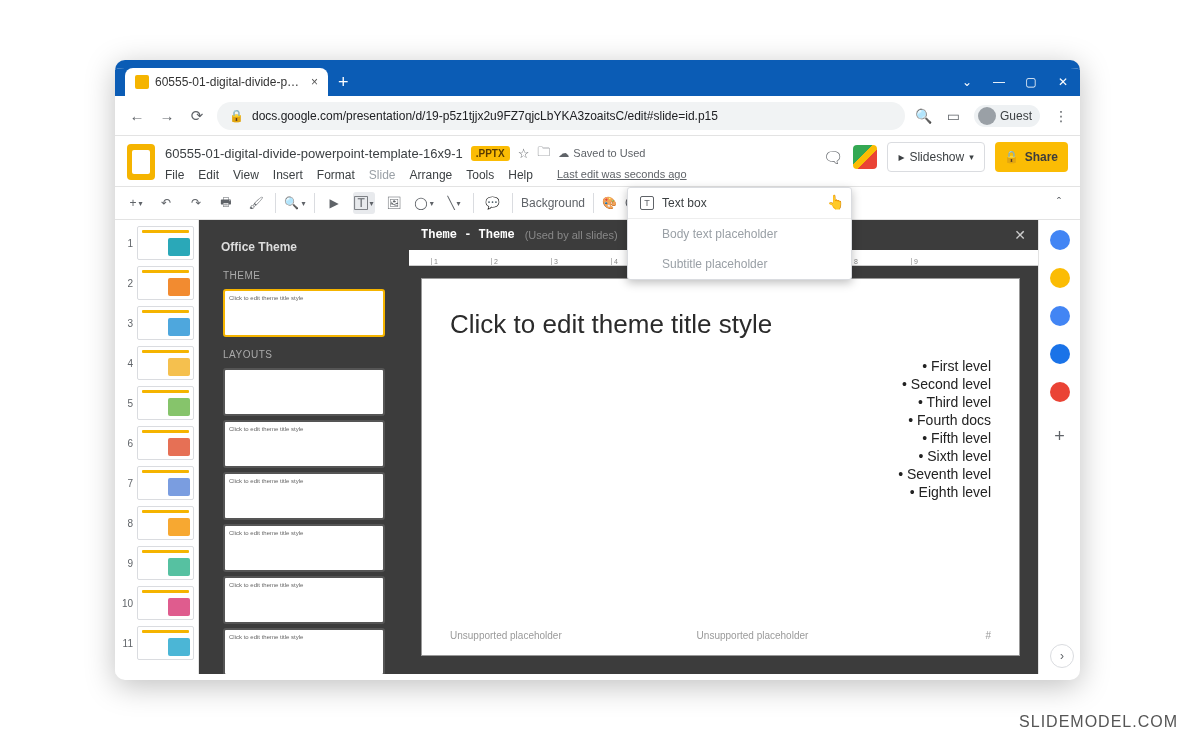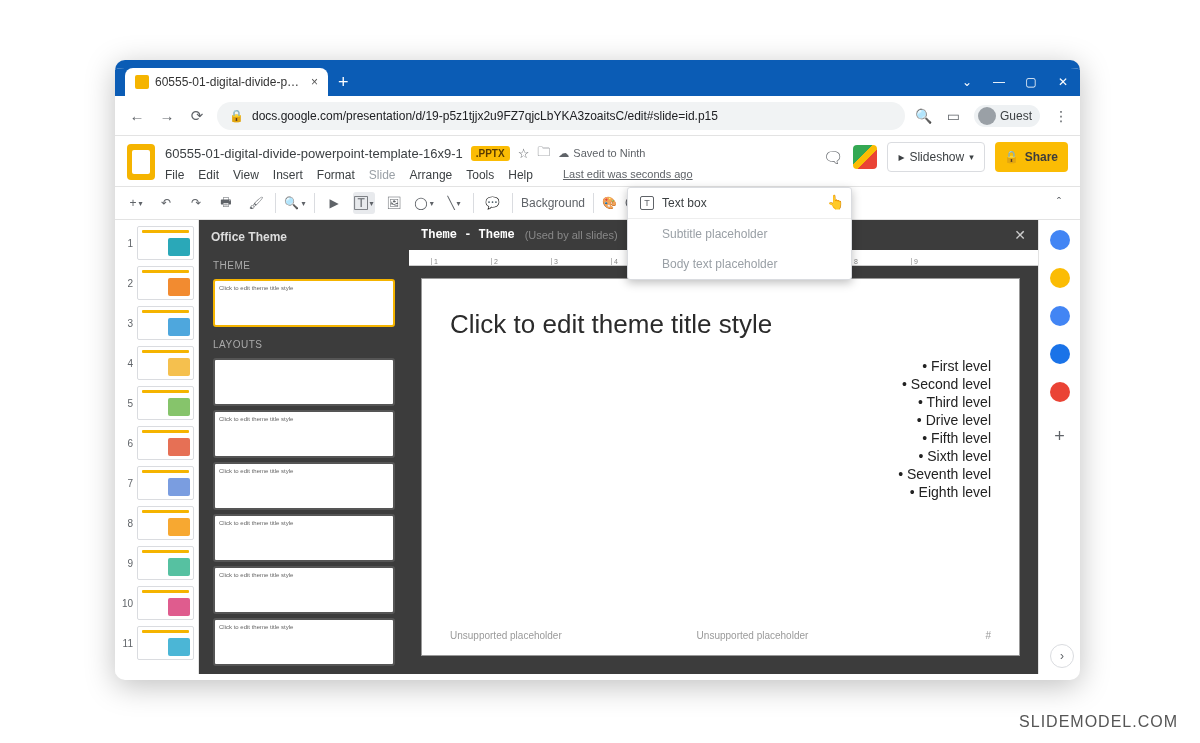--- a/index.html
+++ b/index.html
@@ -33,42 +33,42 @@
 .profile-chip .av { width:18px; height:18px; background:#9aa0a6; border-radius:50%; }
 
 .docs-header { display:flex; align-items:flex-start; padding: 6px 12px 0 12px; gap:10px; }
 .slides-logo { width:28px; height:36px; background:#f5b400; border-radius:4px; position:relative; margin-top:2px; }
 .slides-logo::after { content:""; position:absolute; inset:6px 5px; background:#fff; border-radius:2px; }
 .docname-row { display:flex; align-items:center; gap:8px; font-size:13px; color:#3c4043; }
 .pptx-badge { background:#fbbc04; color:#5a3b00; font-size:10px; font-weight:bold; padding:2px 5px; border-radius:3px; }
 .saved { font-size:11px; color:#5f6368; display:flex; gap:4px; align-items:center; }
 .menubar { display:flex; gap:14px; font-size:12px; color:#3c4043; margin-top:4px; }
 .menubar .dim { color:#9aa0a6; }
-.lastedit { font-size:11px; color:#5f6368; text-decoration:underline; margin-left:16px; }
+.lastedit { font-size:11px; color:#5f6368; text-decoration:underline; margin-left:10px; }
 .header-right { margin-left:auto; display:flex; align-items:center; gap:10px; }
 .hbtn { height:30px; display:flex; align-items:center; gap:5px; border:1px solid #dadce0; border-radius:4px; padding:0 10px; font-size:12px; color:#3c4043; }
 .share-btn { background:#fbbc04; border:none; font-weight:bold; color:#3c3c3c; }
 .meet { width:24px; height:24px; border-radius:4px; background:linear-gradient(135deg,#34a853 0 40%,#fbbc04 40% 60%,#ea4335 60%); }
 
 .toolbar { height:34px; border-top:1px solid #e3e3e3; border-bottom:1px solid #e3e3e3; margin-top:4px; display:flex; align-items:center; padding:0 10px; gap:8px; font-size:12px; color:#5f6368; }
 .tbtn { width:22px; height:22px; display:flex; align-items:center; justify-content:center; border-radius:3px; }
 .tbtn.caret::after { content:"▾"; font-size:8px; margin-left:2px; }
 .divider { width:1px; height:20px; background:#dadce0; }
 .toolbar .lbl { font-size:12px; }
 .toolbar-collapse { margin-left:auto; }
 
 .workspace { display:flex; height: calc(100% - 36px - 40px - 48px - 34px); position:relative; }
 .left-thumb-pane { width:84px; background:#fff; border-right:1px solid #e3e3e3; overflow:hidden; padding:6px 4px; }
 .lt-row { display:flex; align-items:center; gap:4px; margin-bottom:6px; }
 .lt-num { width:14px; font-size:10px; color:#5f6368; text-align:right; }
 .lt-thumb { flex:1; height:34px; border:1px solid #dadce0; border-radius:2px; background:#fff; position:relative; overflow:hidden; }
 .lt-thumb .bar { height:3px; background:#f5b400; margin:3px 4px 0 4px; border-radius:1px; }
 .lt-thumb .pic { position:absolute; right:3px; bottom:3px; width:22px; height:18px; border-radius:2px; }
 
-.dark-rail { width:210px; background:#3c3c3c; color:#ddd; overflow:hidden; padding:2px; position:relative; }
+.dark-rail { width:210px; background:#3c3c3c; color:#ddd; overflow:hidden; padding:12px; position:relative; }
 .rail-hdr { height:30px; display:flex; align-items:center; padding:0 10px; font-size:12px; font-weight:bold; background:#3c3c3c; }
 .rail-section { font-size:10px; color:#aaa; padding:8px 12px 4px; letter-spacing:.5px; }
 .rail-thumb { margin:4px 12px; height:48px; background:#fff; border:2px solid #f5b400; border-radius:3px; position:relative; }
 .rail-thumb.noborder { border-color:#555; }
 .rail-thumb .tiny { font-size:6px; color:#666; padding:4px; }
 
 .canvas-wrap { flex:1; background:#3c3c3c; position:relative; display:flex; flex-direction:column; }
 .theme-bar { height:30px; display:flex; align-items:center; gap:10px; padding:0 12px; font-size:12px; color:#ccc; }
 .theme-bar .strong { color:#fff; font-weight:bold;font-family:Liberation Mono, monospace; }
 .theme-bar .hint { color:#888; font-size:11px; }
@@ -147,21 +147,21 @@
   <div class="docs-header">
     <div class="slides-logo"></div>
     <div style="flex:0 1 auto;">
       <div class="docname-row">
         <span>60555-01-digital-divide-powerpoint-template-16x9-1</span>
         <span class="pptx-badge">.PPTX</span>
         <span style="color:#5f6368;">☆</span>
         <span style="color:#5f6368;">🗀</span>
         <span class="saved">
           <span>☁</span>
-          <span>Saved to Ninth</span>
+          <span>Saved to Used</span>
         </span>
       </div>
       <div class="menubar">
         <span>File</span>
         <span>Edit</span>
         <span>View</span>
         <span>Insert</span>
         <span>Format</span>
         <span class="dim">Slide</span>
         <span>Arrange</span>
@@ -334,39 +334,39 @@
           <span>8</span>
           <span>9</span>
       </div>
       <div class="slide-stage">
         <div class="slide">
           <div class="title">Click to edit theme title style</div>
           <div class="levels">
             <div class="lv1">• First level</div>
             <div class="lv2">• Second level</div>
             <div class="lv3">• Third level</div>
-            <div class="lv4">• Drive level</div>
+            <div class="lv4">• Fourth docs</div>
             <div class="lv5">• Fifth level</div>
             <div class="lv6">• Sixth level</div>
             <div class="lv7">• Seventh level</div>
             <div class="lv8">• Eighth level</div>
           </div>
           <div class="unsup" style="left:28px;">Unsupported placeholder</div>
           <div class="unsup" style="left:46%;">Unsupported placeholder</div>
           <div class="hashph">#</div>
         </div>
       </div>
 
       <div class="dropdown" style="top:-33px;">
         <div class="item top">
           <span class="ticon"></span>
           <span>Text box</span>
         </div>
+        <div class="item dim">Body text placeholder</div>
         <div class="item dim">Subtitle placeholder</div>
-        <div class="item dim">Body text placeholder</div>
       </div>
       <span class="cursor" style="top:-26px;">👆</span>
     </div>
 
     <div class="side-icons">
       <span class="ic" style="background:#4285f4;"></span>
       <span class="ic" style="background:#fbbc04;"></span>
       <span class="ic" style="background:#4285f4;"></span>
       <span class="ic" style="background:#1a73e8;"></span>
       <span class="ic" style="background:#ea4335;"></span>

